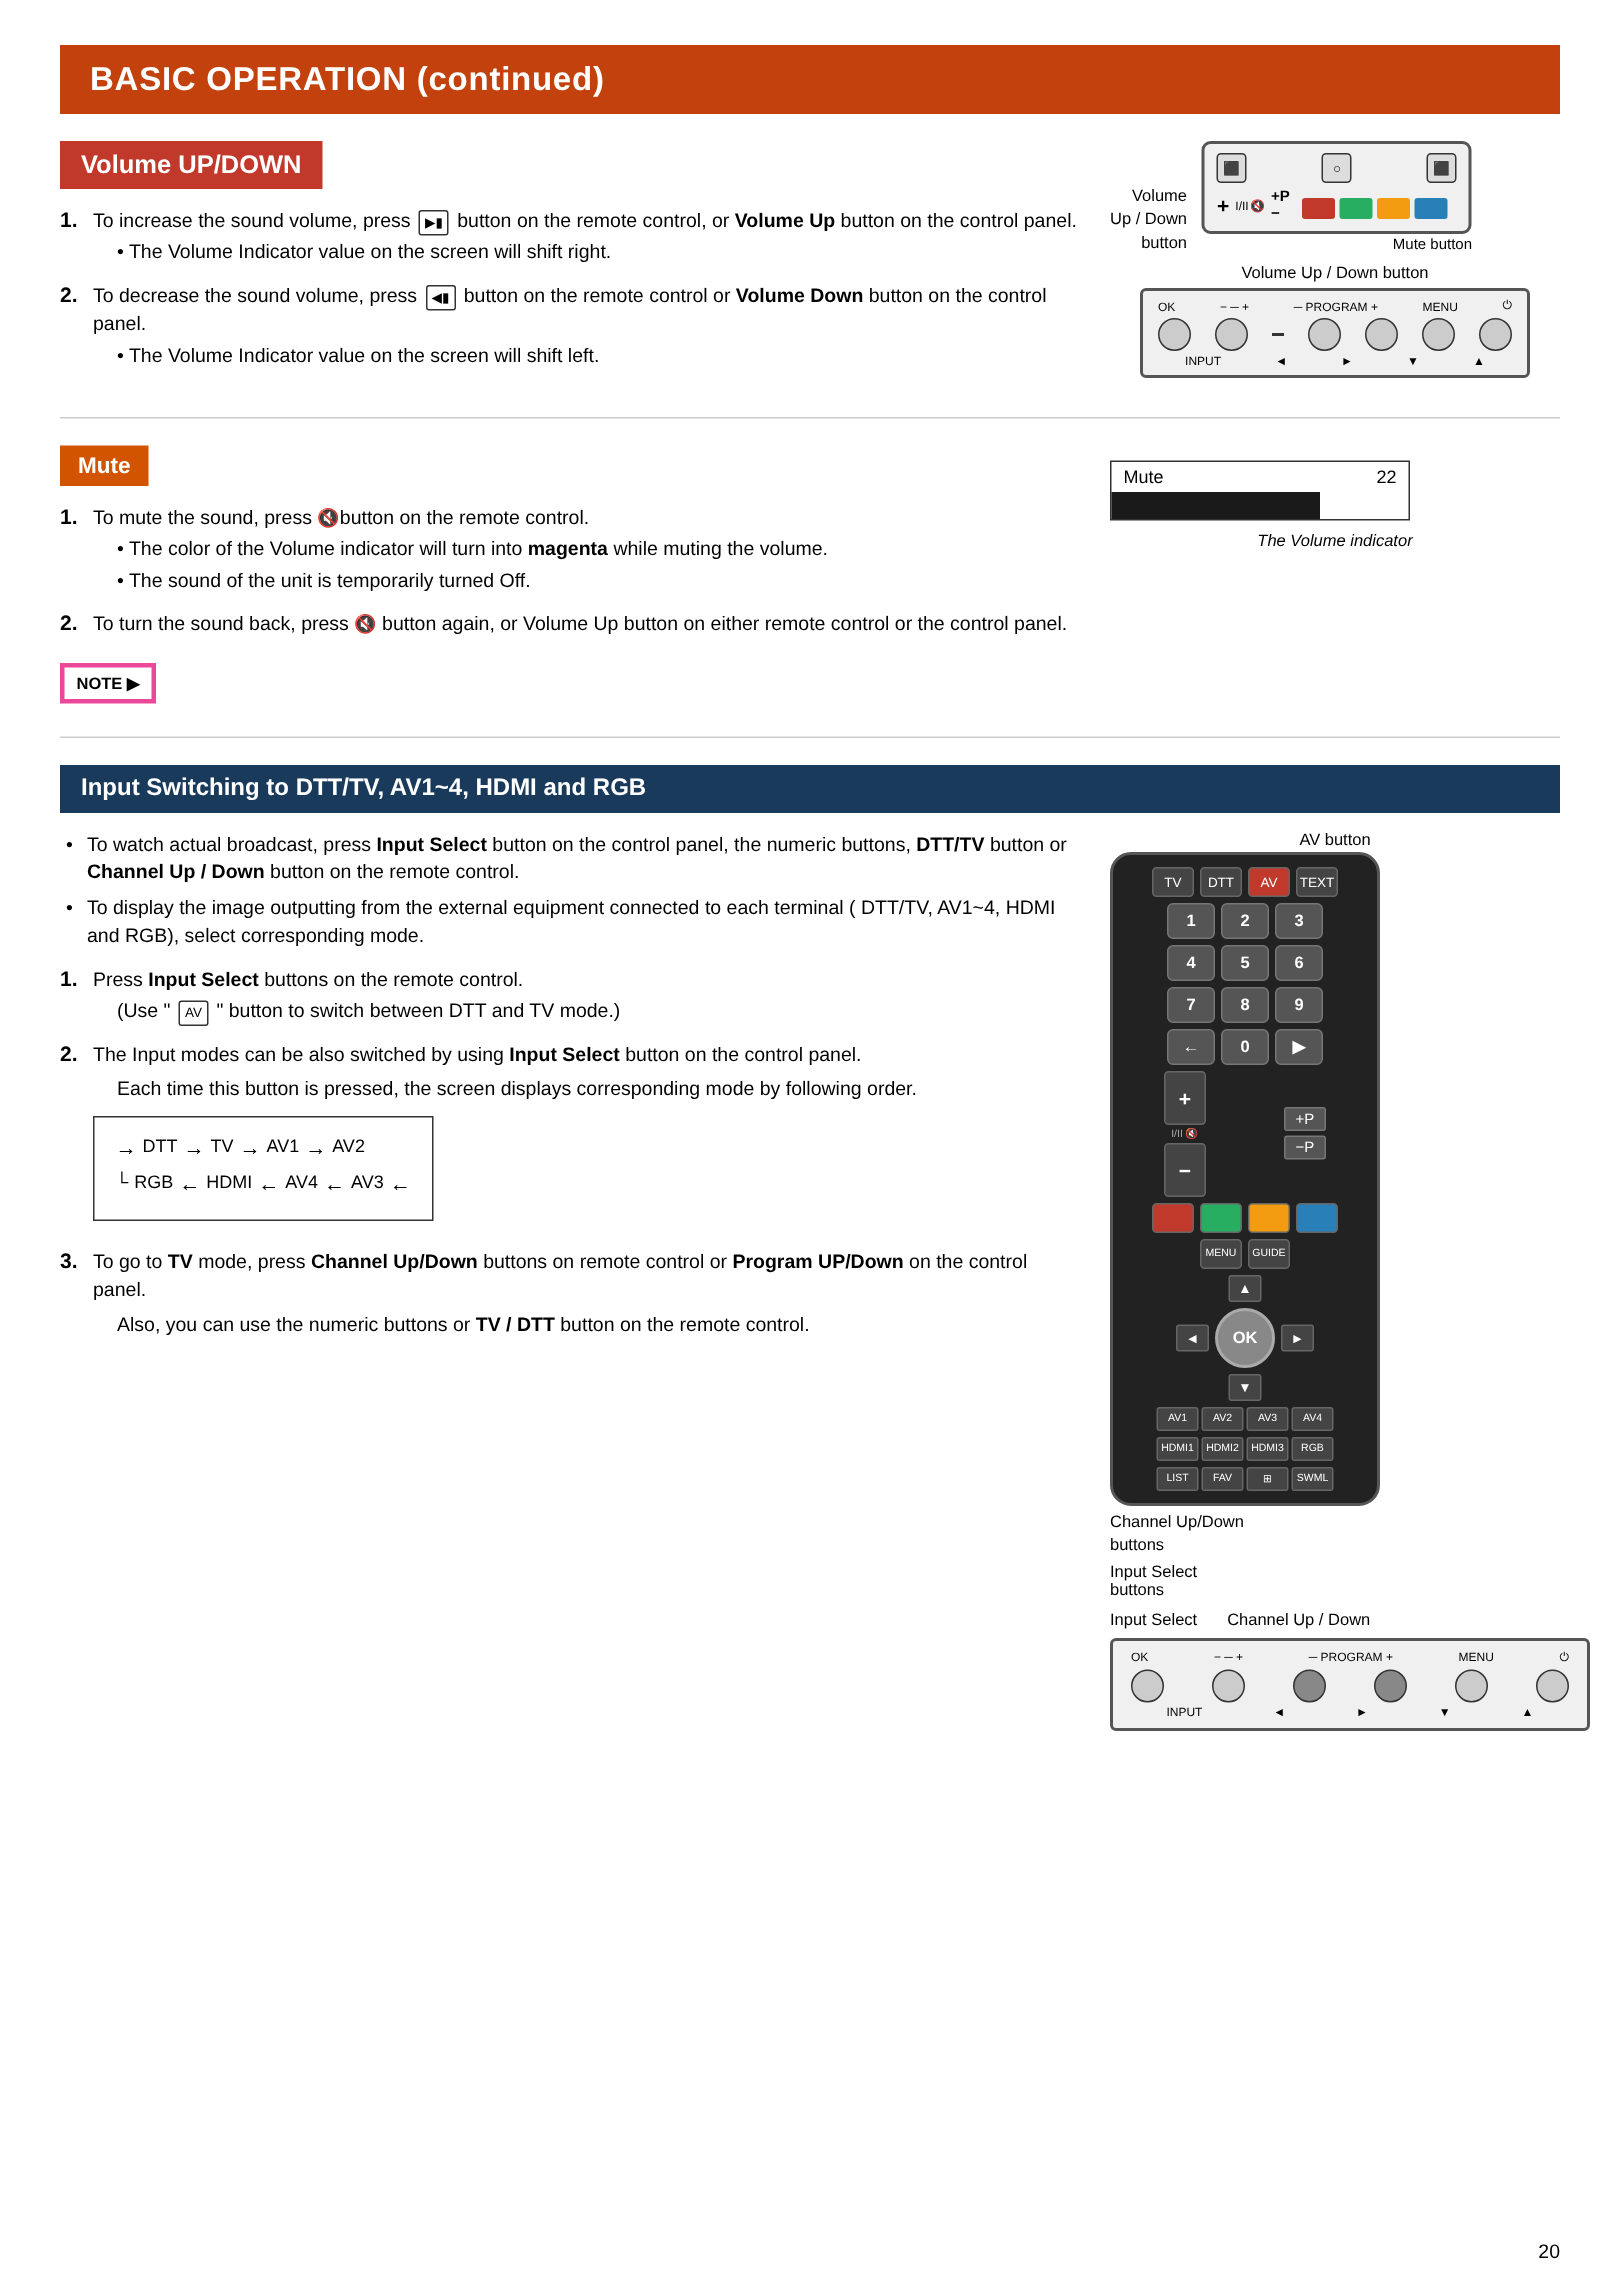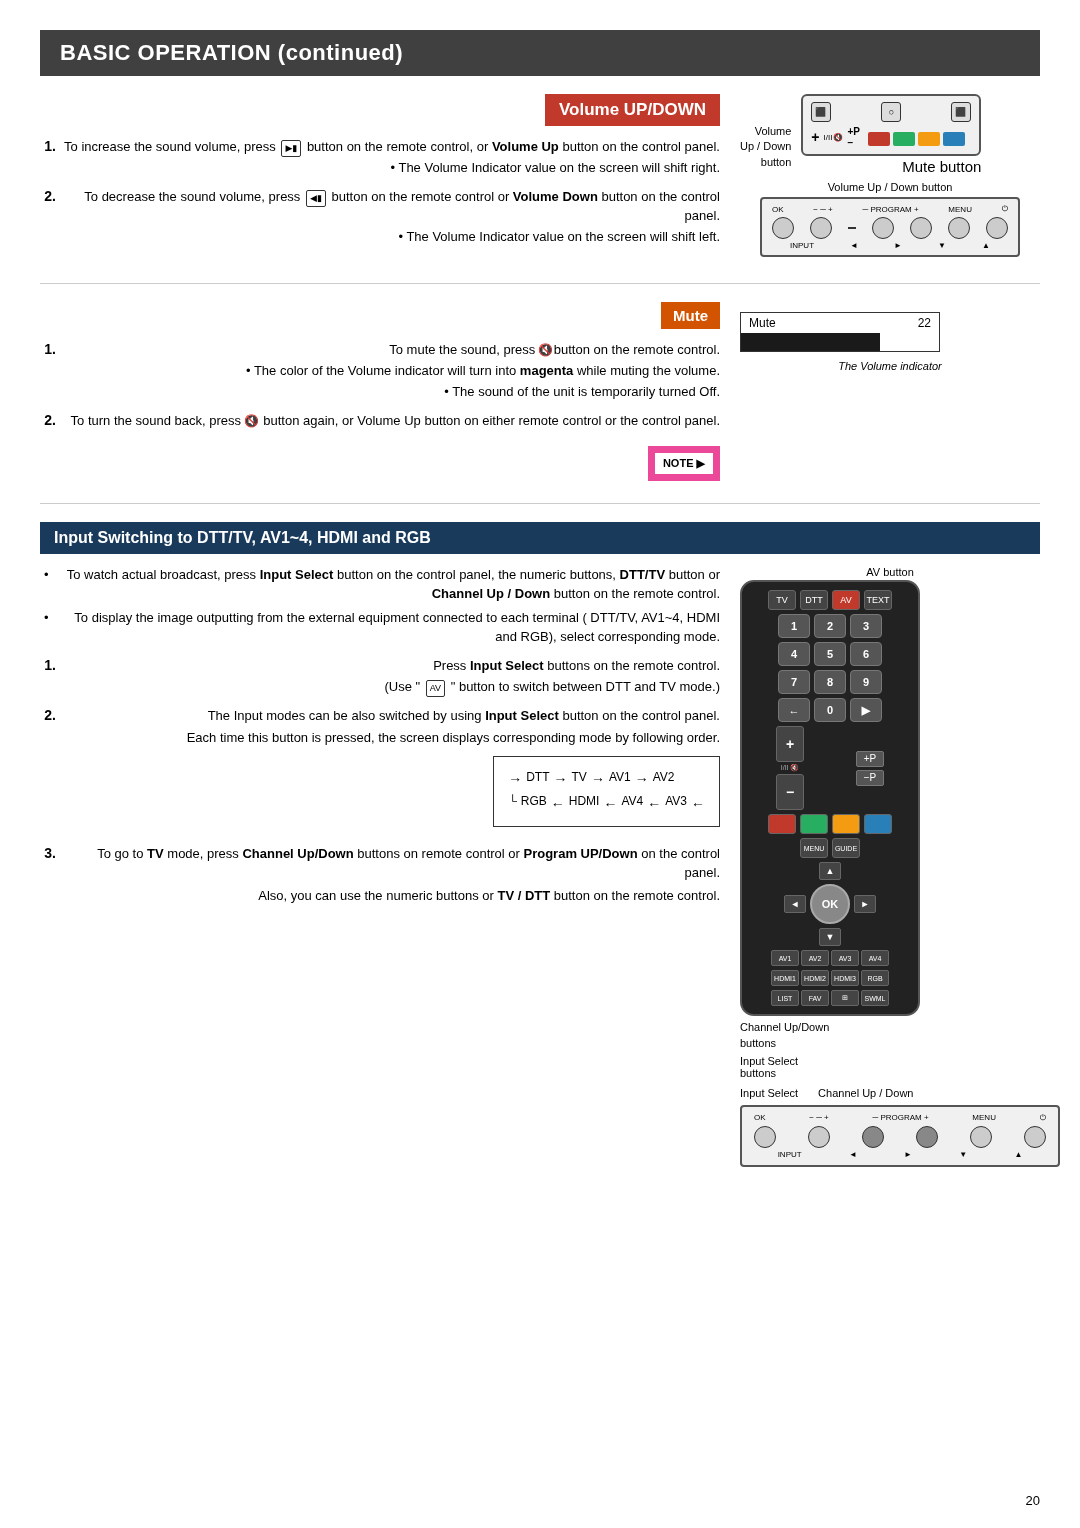--- a/index.html
+++ b/index.html
@@ -9,21 +9,21 @@
       background: #fff;
       color: #000;
       width: 1080px;
       min-height: 1528px;
       padding: 30px 40px 30px 40px;
       position: relative;
     }
 
     
     .page-title-bar {
-      background: #404040;
+      background: #c2410c;
       color: #fff;
       font-size: 22px;
       font-weight: bold;
       padding: 10px 20px;
       margin-bottom: 18px;
       letter-spacing: 0.5px;
     }
 
     
     .section-header-red {
@@ -51,21 +51,21 @@
       font-weight: bold;
       padding: 5px 12px;
       display: inline-block;
       margin-bottom: 12px;
     }
 
     .two-col {
       display: flex;
       gap: 20px;
     }
-    .left-col { flex: 1; text-align: right; }
+    .left-col { flex: 1; }
     .right-col { width: 300px; flex-shrink: 0; }
 
     ul.content-list { list-style: none; padding-left: 0; margin-bottom: 10px; }
     ul.content-list li {
       padding-left: 18px;
       position: relative;
       margin-bottom: 5px;
       line-height: 1.45;
     }
     ul.content-list li::before {
@@ -81,21 +81,21 @@
       align-items: flex-start;
     }
     .num-badge {
       font-weight: bold;
       font-size: 14px;
       min-width: 16px;
     }
     .item-content { flex: 1; line-height: 1.45; }
 
     .note-box {
-      border: 7px solid #ec4899;
+      border: 3px solid #ec4899;
       padding: 4px 8px;
       display: inline-block;
       margin: 6px 0 4px 0;
       font-size: 11px;
       font-weight: bold;
     }
     .note-arrow::after { content: ' ▶'; }
 
     .tv-panel-top {
       border: 2px solid #555;
@@ -379,21 +379,21 @@
                 </div>
               </div>
               <div class="colored-btns">
                 <div class="cbtn" style="background:#c0392b;"></div>
                 <div class="cbtn" style="background:#27ae60;"></div>
                 <div class="cbtn" style="background:#f39c12;"></div>
                 <div class="cbtn" style="background:#2980b9;"></div>
               </div>
             </div>
           </div>
-          <div style="font-size:15px; text-align:right; margin-top:2px;">Mute button</div>
+          <div style="font-size:10px; text-align:right; margin-top:2px;">Mute button</div>
         </div>
       </div>
 
       <div style="font-size:11px; margin-top:6px; text-align:center;">Volume Up / Down button</div>
 
       <div class="control-panel-strip" style="margin:4px auto;">
         <div class="cp-top-row">
           <span>OK</span>
           <span>− ─ +</span>
           <span>─ PROGRAM +</span>

